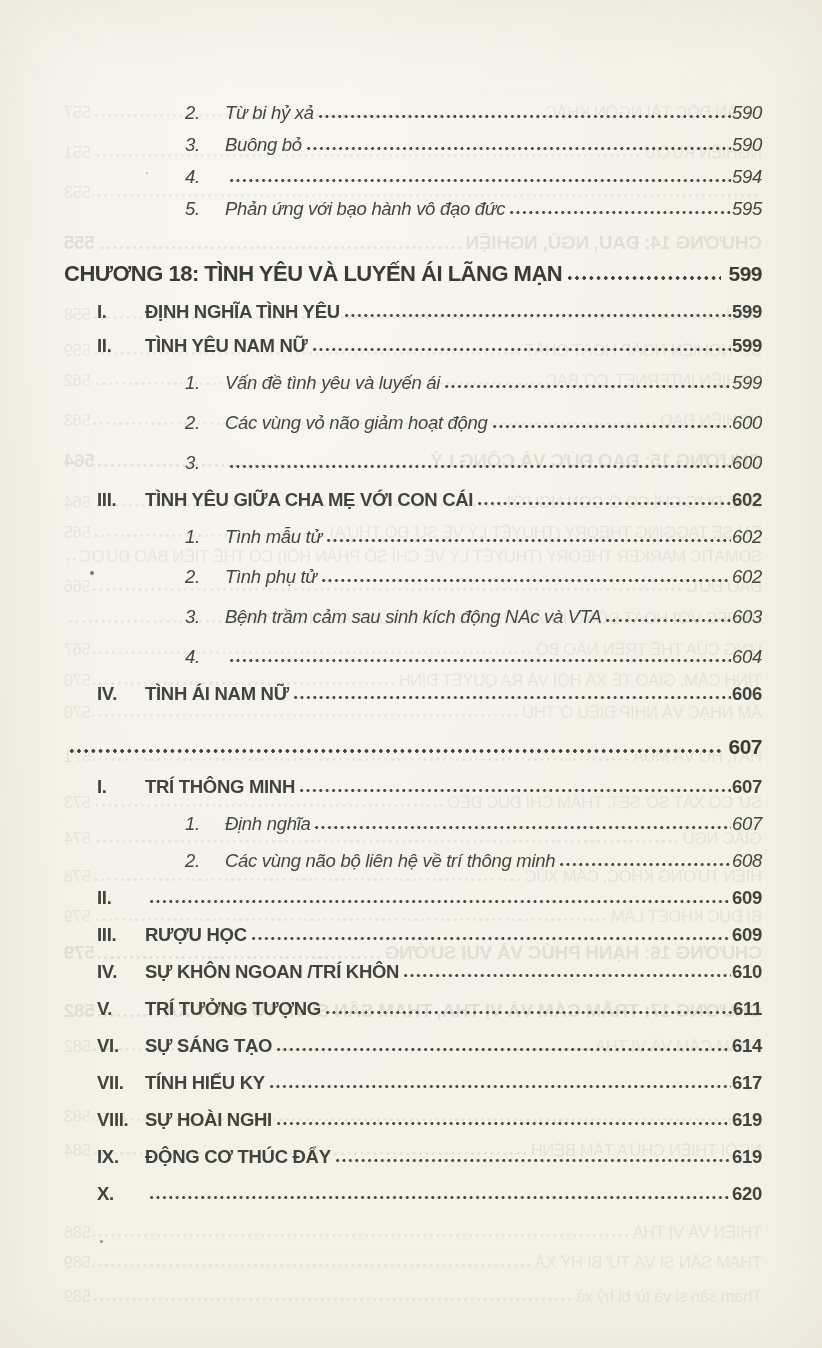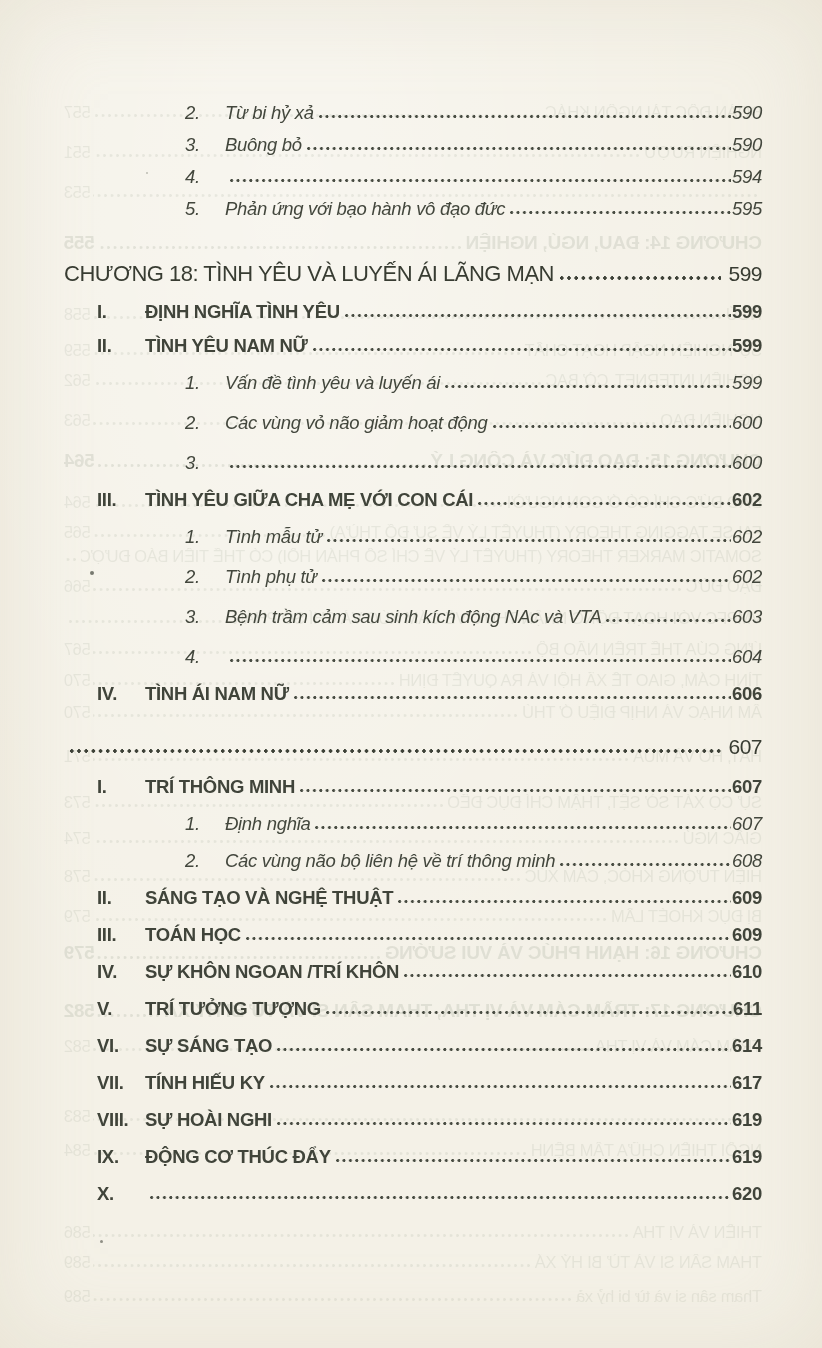--- a/index.html
+++ b/index.html
@@ -85,21 +85,21 @@
     background-image: radial-gradient(circle at 1.6px 1.7px, #474b41 1.35px, transparent 1.75px);
     background-size: 6.4px 3.4px;
     background-repeat: repeat-x;
   }
 
   
   .chapter-row {
     height: 42px;
     padding-bottom: 9px;
     font-size: 22px;
-    font-weight: normal;
+    font-weight: bold;
     letter-spacing: -0.5px;
     color: #383c32;
   }
   .chapter-row .dots {
     height: 3.8px;
     margin: 0 7px 5px 6px;
     background-image: radial-gradient(circle at 1.8px 1.9px, #3e4238 1.55px, transparent 1.95px);
     background-size: 7.2px 3.8px;
   }
 
@@ -416,27 +416,26 @@
         <span class="page-num">607</span>
       </div>
       <div class="row sub-row">
         <span class="num">2.</span>
         <span class="label">Các vùng não bộ liên hệ về trí thông minh</span>
         <span class="dots"></span>
         <span class="page-num">608</span>
       </div>
       <div class="row roman-row">
         <span class="num">II.</span>
-        <span class="label">SÁNG TẠO VÀ NGHỆ THUẬT</span>
         <span class="dots"></span>
         <span class="page-num">609</span>
       </div>
       <div class="row roman-row">
         <span class="num">III.</span>
-        <span class="label">TOÁN HỌC</span>
+        <span class="label">RƯỢU HỌC</span>
         <span class="dots"></span>
         <span class="page-num">609</span>
       </div>
       <div class="row roman-row">
         <span class="num">IV.</span>
         <span class="label">SỰ KHÔN NGOAN /TRÍ KHÔN</span>
         <span class="dots"></span>
         <span class="page-num">610</span>
       </div>
       <div class="row roman-row">

